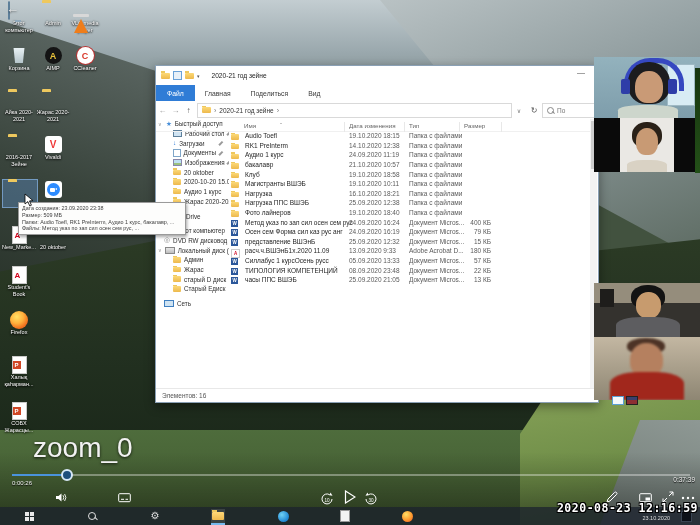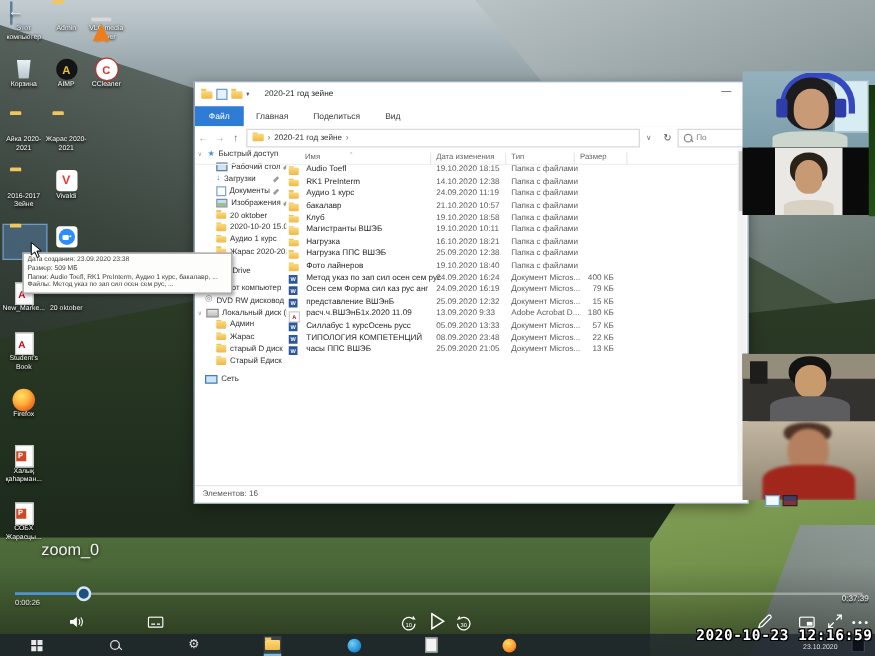--- a/index.html
+++ b/index.html
@@ -142,21 +142,21 @@
   
   .cam-feed{position:absolute;left:594px;width:106px;overflow:hidden;z-index:4;}
   .abs{position:absolute;}
 
   
   .ctlshade{position:absolute;left:0;right:0;top:452px;height:55px;z-index:5;
     background:linear-gradient(180deg,rgba(0,0,0,0),rgba(0,0,0,.3));}
   .player{position:absolute;inset:0;z-index:6;pointer-events:none;}
   .player *{pointer-events:auto;}
   .back-arrow{position:absolute;left:6px;top:1px;color:#e8e8e8;font-size:13px;text-shadow:0 1px 2px rgba(0,0,0,.7);}
-  .vtitle{position:absolute;left:33px;top:432px;color:#f2f2f2;font-size:13px;text-shadow:0 1px 3px rgba(0,0,0,.8);}
+  .vtitle{position:absolute;left:33px;top:432px;color:#f2f2f2;font-size:28px;text-shadow:0 1px 3px rgba(0,0,0,.8);}
   .seek-track{position:absolute;left:12px;top:474px;width:678px;height:2px;background:rgba(255,255,255,.35);}
   .seek-fill{position:absolute;left:12px;top:474px;width:54px;height:2px;background:#4a93dd;}
   .seek-handle{position:absolute;left:61px;top:469px;width:8px;height:8px;border-radius:50%;
     background:#1e4f7d;border:2px solid #d7e8f7;}
   .t-elapsed{position:absolute;left:12px;top:480px;color:#eee;font-size:6px;text-shadow:0 1px 1px #000;}
   .t-remaining{position:absolute;left:655px;top:476px;width:40px;text-align:right;color:#eee;font-size:6.5px;text-shadow:0 1px 1px #000;}
   .pctl{position:absolute;color:#fff;}
   .pctl svg{display:block;}
   .watermark{position:absolute;right:2px;top:501px;z-index:7;color:#fff;
     font-family:"DejaVu Sans Mono",monospace;font-weight:bold;font-size:11.5px;letter-spacing:0.5px;
@@ -726,15 +726,15 @@
     <span class="tb" style="left:338px">
         <span class="tb-doc"></span>
       </span>
     <span class="tb" style="left:400px">
         <span class="tb-ff"></span>
       </span>
     <span class="tb-date">23.10.2020</span>
     <span class="tb-tray"></span>
   </div>
 
-  <div class="watermark">2020-10-23 12:16:59</div>
+  <div class="watermark">2020-08-23 12:16:59</div>
 
 </div>
 
 </body></html>

